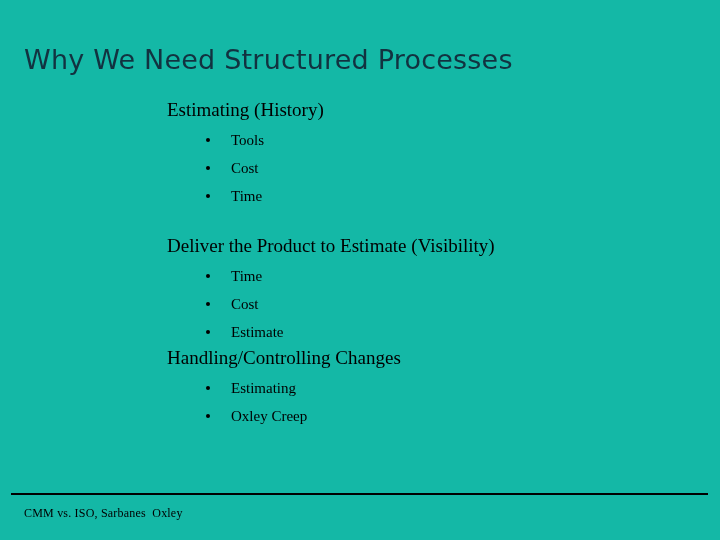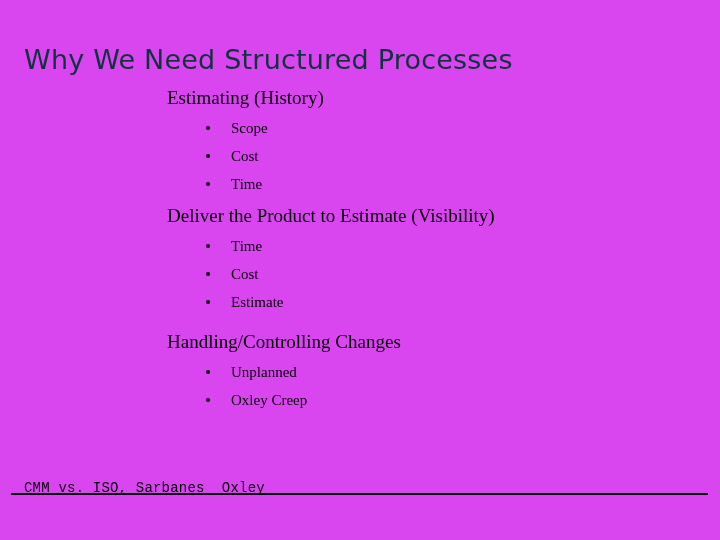--- a/index.html
+++ b/index.html
@@ -7,21 +7,21 @@
     padding: 0;
     background: #ffffff;
   }
   body {
     font-family: "Liberation Serif", "DejaVu Serif", serif;
   }
   #slide {
     position: relative;
     width: 720px;
     height: 540px;
-    background: #d946ef;
+    background: #14b8a6;
     overflow: hidden;
   }
 
   
   #slide-title {
     position: absolute;
     left: 24px;
     top: 25px;
     width: 660px;
     font-family: "DejaVu Sans", "Liberation Sans", sans-serif;
@@ -83,61 +83,61 @@
     height: 4px;
     border-radius: 50%;
     background: #000000;
   }
 
   .bullet-label {
     display: inline-block;
   }
 
   
-  #group-estimating   { margin-top: 0px; }
-  #group-deliver      { margin-top: 6px; }
-  #group-handling     { margin-top: 14px; }
+  #group-estimating   { margin-top: 12px; }
+  #group-deliver      { margin-top: 24px; }
+  #group-handling     { }
 
   
   #footer-rule {
     position: absolute;
     left: 11px;
     top: 493px;
     width: 697px;
     height: 2px;
     background: #000000;
   }
 
   #footer-text {
     position: absolute;
     left: 24px;
-    top: 480px;
-    font-family: Liberation Mono, monospace;
-    font-size: 14px;
+    top: 506px;
+    font-family: Liberation Serif, serif;
+    font-size: 12px;
     font-weight: 400;
     color: #000000;
     letter-spacing: 0.2px;
     white-space: pre;
   }
 </style>
 </head>
 <body>
 
 <div id="slide">
 
   <h1 id="slide-title">Why We Need Structured Processes</h1>
 
   <div id="body-content">
 
     <section class="group" id="group-estimating">
       <div class="group-heading">Estimating (History)</div>
       <ul class="bullet-list">
         <li class="bullet-item">
           <span class="bullet-marker"></span>
-          <span class="bullet-label">Scope</span>
+          <span class="bullet-label">Tools</span>
         </li>
         <li class="bullet-item">
           <span class="bullet-marker"></span>
           <span class="bullet-label">Cost</span>
         </li>
         <li class="bullet-item">
           <span class="bullet-marker"></span>
           <span class="bullet-label">Time</span>
         </li>
       </ul>
@@ -159,21 +159,21 @@
           <span class="bullet-label">Estimate</span>
         </li>
       </ul>
     </section>
 
     <section class="group" id="group-handling">
       <div class="group-heading">Handling/Controlling Changes</div>
       <ul class="bullet-list">
         <li class="bullet-item">
           <span class="bullet-marker"></span>
-          <span class="bullet-label">Unplanned</span>
+          <span class="bullet-label">Estimating</span>
         </li>
         <li class="bullet-item">
           <span class="bullet-marker"></span>
           <span class="bullet-label">Oxley Creep</span>
         </li>
       </ul>
     </section>
 
   </div>
 

